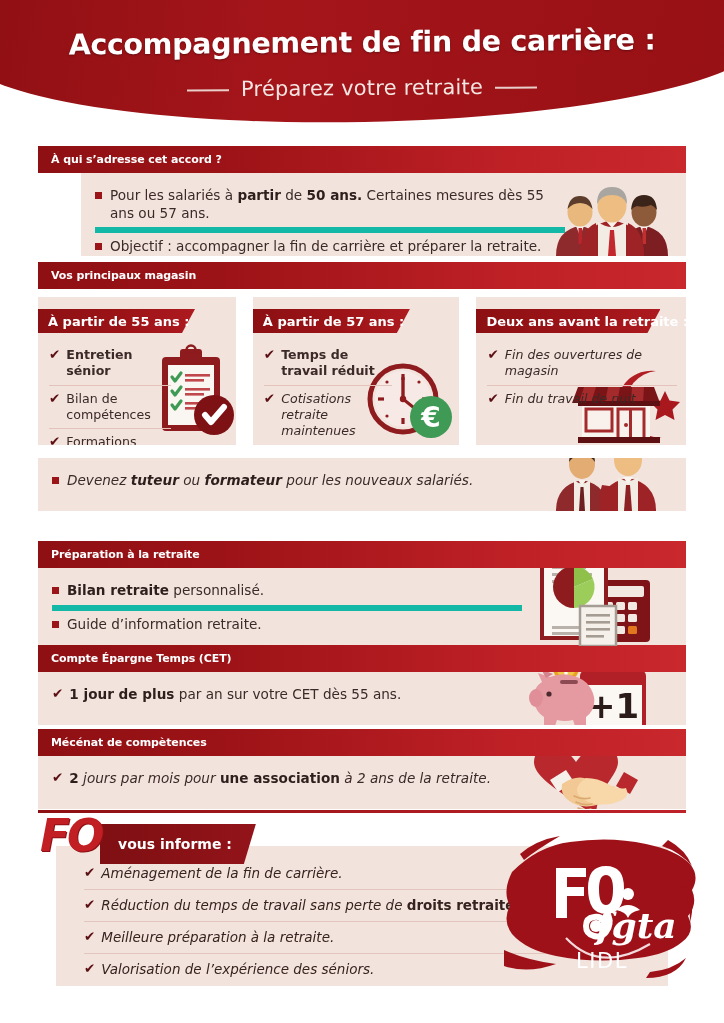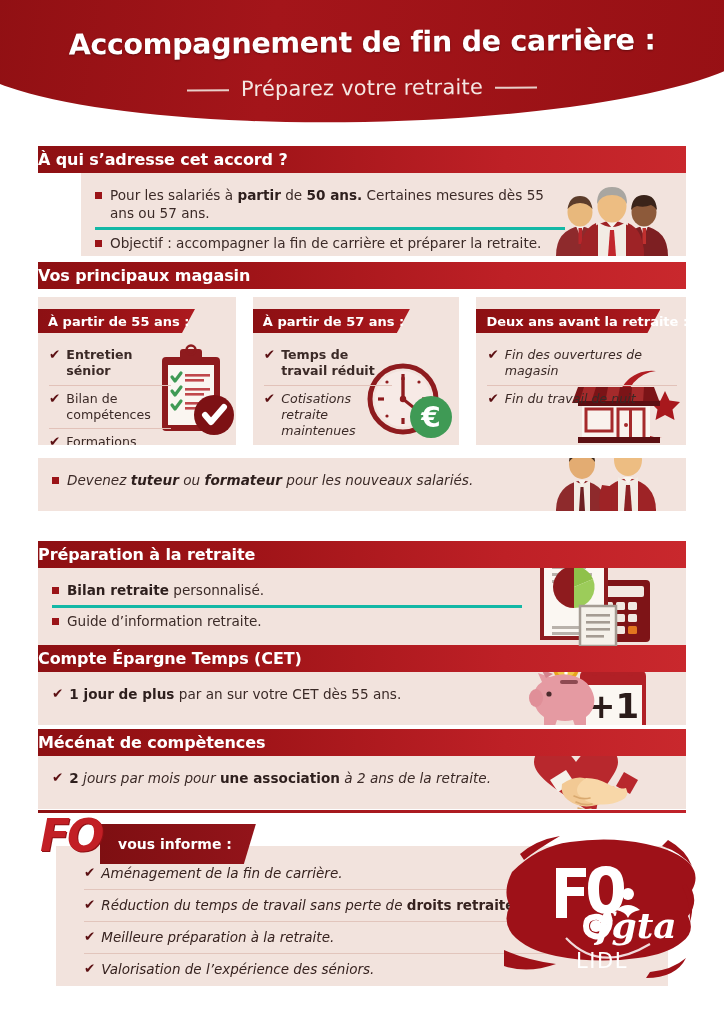--- a/index.html
+++ b/index.html
@@ -48,30 +48,30 @@
   .subtitle:after{right:-28px;}
 
   
   .sec{position:absolute;left:38px;width:648px;}
   .sec-head{
     position:relative;height:27px;
     background:linear-gradient(90deg,#8e1013 0%,#9d1317 30%,#be2026 72%,#c9282d 100%);
     display:flex;align-items:center;
   }
   .sec-head .sec-title{
-    color:#fff;font-size:16px;font-weight:bold;
+    color:#fff;font-size:11px;font-weight:bold;padding-left:13px;
     letter-spacing:-.1px;
     font-family:"DejaVu Sans","Liberation Sans",sans-serif;
   }
   .sec-body{
     background:#f2e3dd;position:relative;overflow:hidden;
   }
   .bullets{padding:9px 14px 9px 14px;position:relative;z-index:2;}
   .brow{display:flex;align-items:flex-start;padding:5px 0 5px 0;}
-  .brow + .brow{border-top:3px solid #14b8a6;}
+  .brow + .brow{border-top:6px solid #14b8a6;}
   .bsq{
     width:7px;height:7px;background:#9b1418;margin:5px 8px 0 0;flex:0 0 auto;
   }
   .bchk{
     color:#5c1013;font-size:13.5px;margin:0 6px 0 0;flex:0 0 auto;line-height:1.25;
   }
   .btxt{
     font-size:13.6px;color:#3b2a27;line-height:1.3;
     font-family:"DejaVu Sans","Liberation Sans",sans-serif;
   }

